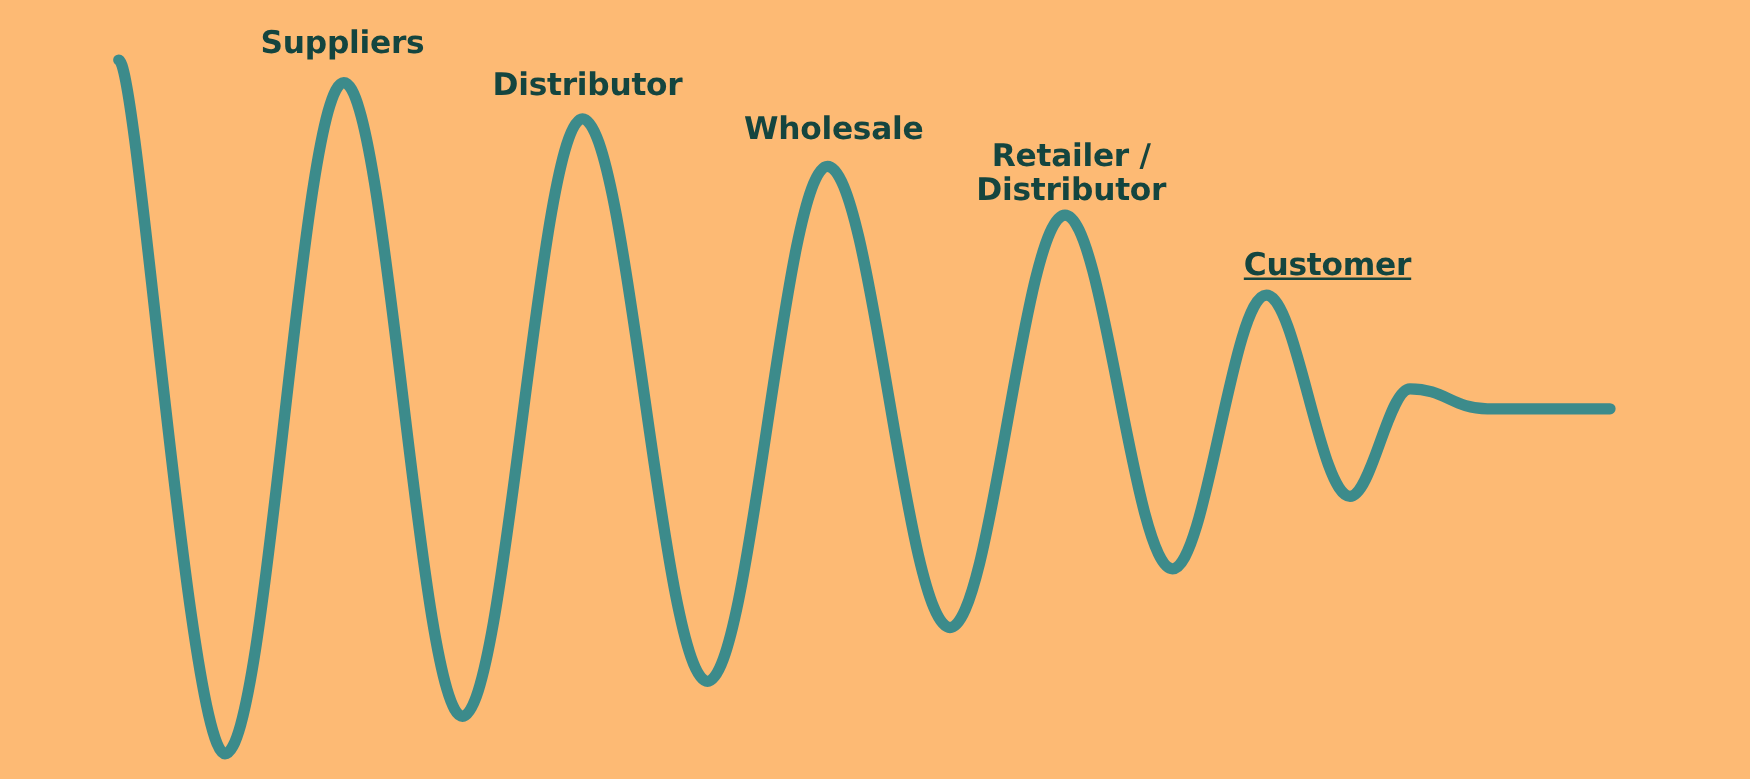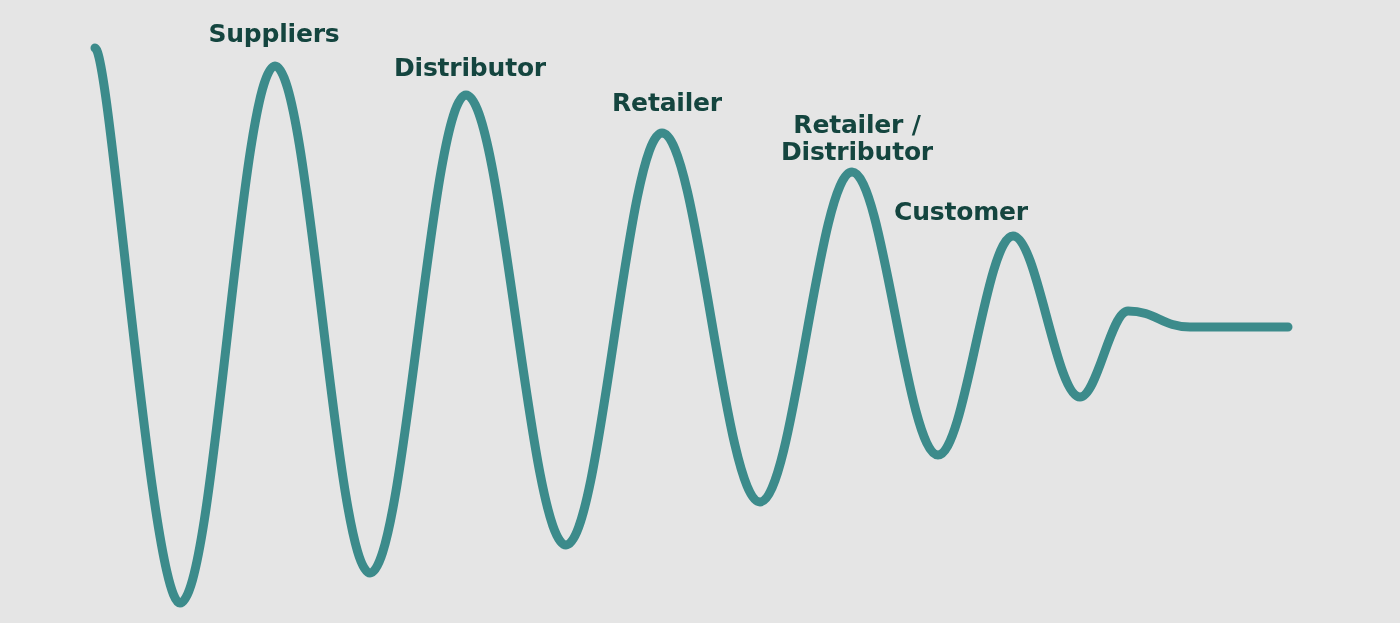--- a/index.html
+++ b/index.html
@@ -12,21 +12,21 @@
     width: 1400px;
     height: 623px;
     font-family: "DejaVu Sans", sans-serif;
     overflow: hidden;
     position: relative;
   }
   #diagram-root {
     position: relative;
     width: 1400px;
     height: 623px;
-    background: #e5e5e5;
+    background: #fdba74;
   }
   #wave-svg {
     position: absolute;
     left: 0;
     top: 0;
     width: 1400px;
     height: 623px;
     display: block;
   }
   .stage-label {
@@ -47,18 +47,18 @@
 <body>
 
 <div id="diagram-root">
 
   <svg id="wave-svg" viewBox="0 0 1400 623" xmlns="http://www.w3.org/2000/svg" aria-hidden="true">
     <path id="wave-path" fill="none" stroke="#3c8b8b" stroke-width="9" stroke-linecap="round" stroke-linejoin="round" d="M 95 48 C 110.3 48 151.1 603 180 603 C 214.2 603 240.8 66 275 66 C 309.2 66 335.8 573 370 573 C 404.56 573 431.44 95 466 95 C 502 95 530 545 566 545 C 600.56 545 627.44 133 662 133 C 697.28 133 724.72 502 760 502 C 793.12 502 818.88 172 852 172 C 882.96 172 907.04 455 938 455 C 965 455 986 236 1013 236 C 1037.12 236 1055.88 397 1080 397 C 1097.28 397 1110.72 311 1128 311 C 1155.9 311 1162.1 327 1190 327 C 1234.1 327 1243.9 327 1288 327"></path>
   </svg>
 
   <div class="stage-label" style="left: 274px; top: 20px; color: rgb(20, 69, 63);">Suppliers</div>
   <div class="stage-label" style="left: 470px; top: 54px; color: rgb(20, 69, 63);">Distributor</div>
-  <div class="stage-label" style="left: 667px; top: 89px; color: rgb(20, 69, 63);">Retailer</div>
+  <div class="stage-label" style="left: 667px; top: 89px; color: rgb(20, 69, 63);">Wholesale</div>
   <div class="stage-label" style="left: 857px; top: 111px; color: rgb(20, 69, 63);">Retailer /
 Distributor</div>
-  <div class="stage-label" style="left: 961px; top: 198px; color: rgb(20, 69, 63);">Customer</div>
+  <div class="stage-label" style="left: 1062px; top: 198px; color: rgb(20, 69, 63); text-decoration: underline;">Customer</div>
 
 </div>
 
 </body></html>

